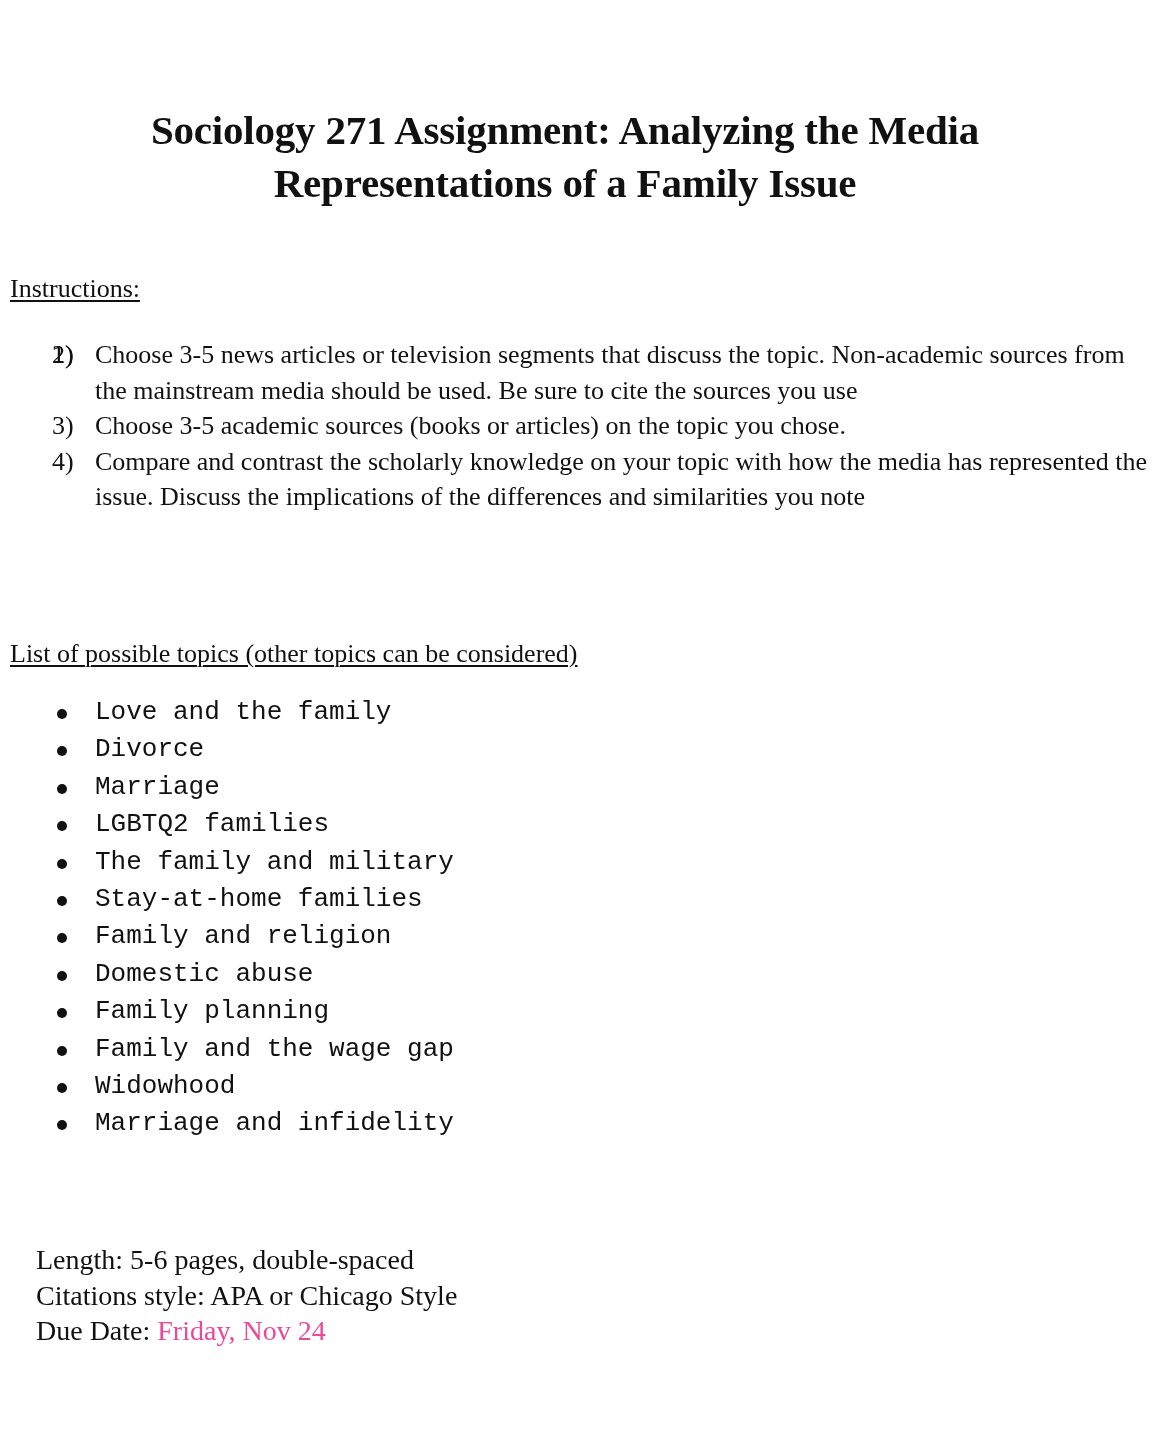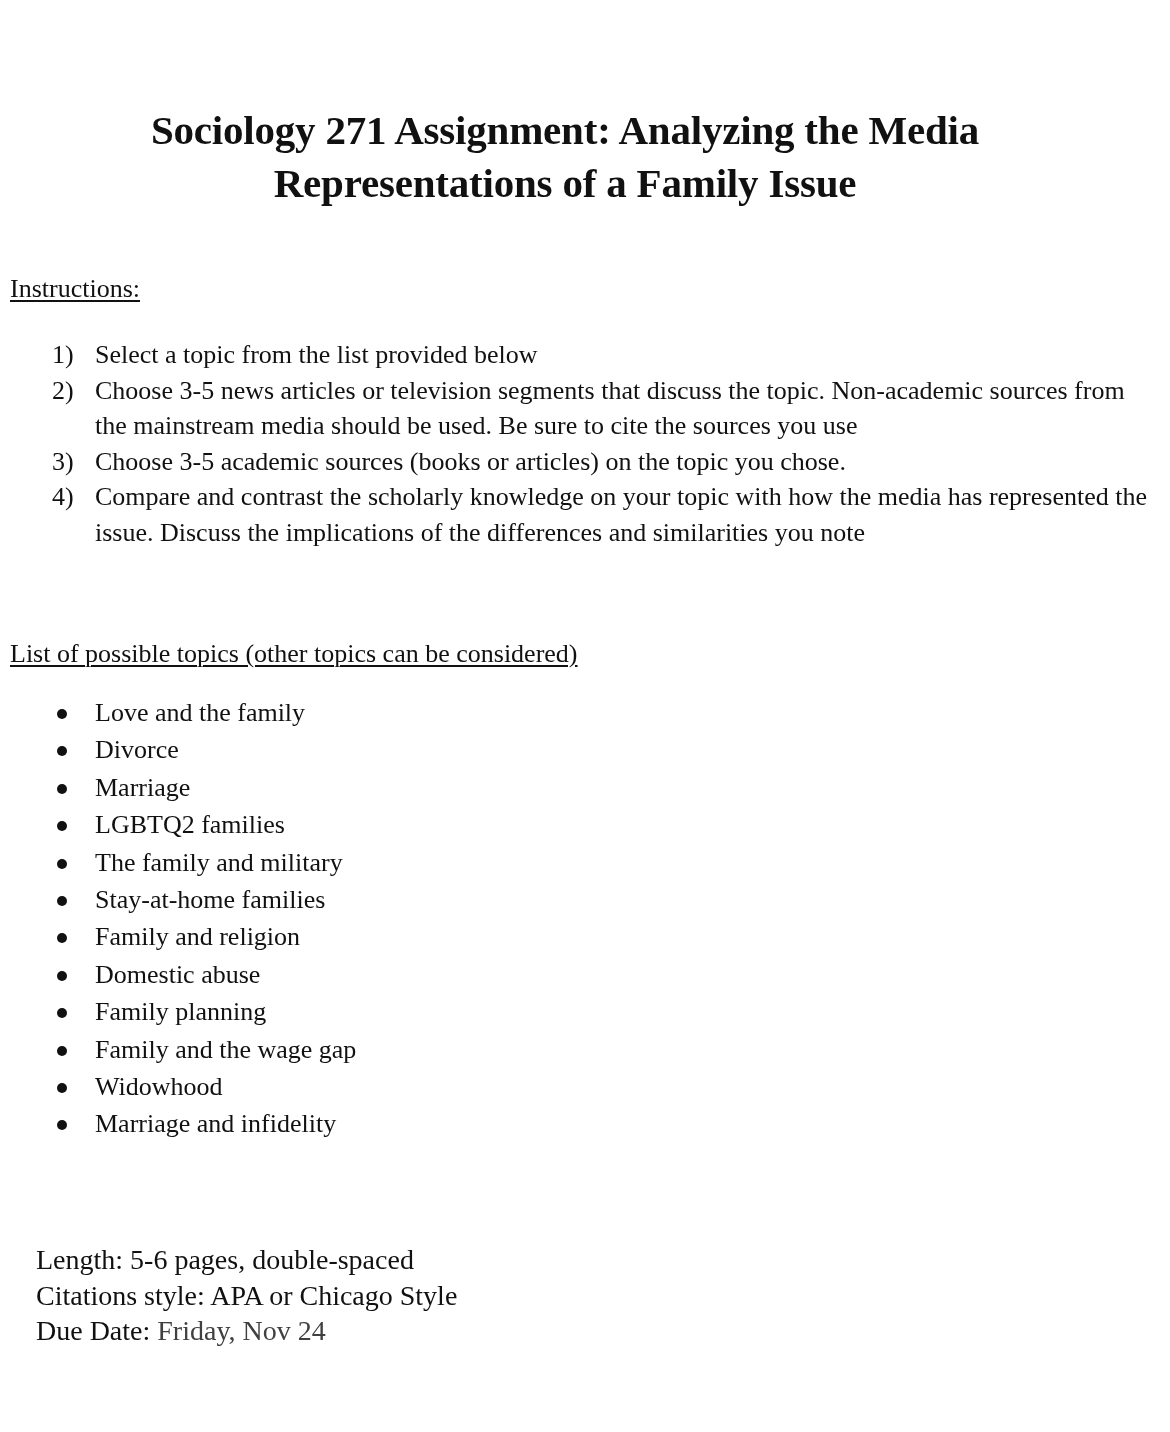--- a/index.html
+++ b/index.html
@@ -20,21 +20,21 @@
     .instructions-heading { top: 274px; }
     .topics-heading { top: 639px; }
     .steps {
       position: absolute; left: 52px; top: 337px; width: 1110px;
       font-size: 26px; line-height: 35.5px; margin: 0; padding: 0; list-style: none;
     }
     .steps li { position: relative; padding-left: 43px; }
     .steps .num { position: absolute; left: 0; top: 0; }
     .topics {
       position: absolute; left: 52px; top: 694px; margin: 0; padding: 0; list-style: none;
-      font-size: 26px; line-height: 37.4px;
+      font-size: 26px; line-height: 37.4px; font-family: Liberation Mono, monospace;
     }
     .topics li { position: relative; padding-left: 43px; }
     .topics .bullet {
       position: absolute; left: 5px; top: 15px; width: 10px; height: 10px;
       border-radius: 50%; background: #111111;
     }
     .meta {
       position: absolute; left: 36px; top: 1230px; font-size: 28px; line-height: 35.5px; margin-top: 12px;
     }
     .due-value { color: #e8141c; }
@@ -45,21 +45,21 @@
 <div class="title">
   <div>
     <span>Sociology 271 Assignment: </span><span class="it">Analyzing the Media</span>
   </div>
   <div class="it">Representations of a Family Issue</div>
 </div>
 
 <div class="heading instructions-heading">Instructions:</div>
 
 <ol class="steps">
-  <li><span class="num">1)</span><span>Select a topic from the list provided below</span></li>
+  <li><span class="num">1)</span></li>
   <li><span class="num">2)</span><span>Choose 3-5 news articles or television segments that discuss the topic. Non-academic sources from the mainstream media should be used. Be sure to cite the sources you use</span></li>
   <li><span class="num">3)</span><span>Choose 3-5 academic sources (books or articles) on the topic you chose.</span></li>
   <li><span class="num">4)</span><span>Compare and contrast the scholarly knowledge on your topic with how the media has represented the issue. Discuss the implications of the differences and similarities you note</span></li>
 </ol>
 
 <div class="heading topics-heading">List of possible topics (other topics can be considered)</div>
 
 <ul class="topics">
   <li><span class="bullet"></span><span>Love and the family</span></li>
   <li><span class="bullet"></span><span>Divorce</span></li>
@@ -71,14 +71,14 @@
   <li><span class="bullet"></span><span>Domestic abuse</span></li>
   <li><span class="bullet"></span><span>Family planning</span></li>
   <li><span class="bullet"></span><span>Family and the wage gap</span></li>
   <li><span class="bullet"></span><span>Widowhood</span></li>
   <li><span class="bullet"></span><span>Marriage and infidelity</span></li>
 </ul>
 
 <div class="meta">
   <div><span>Length: </span><span>5-6 pages, double-spaced</span></div>
   <div><span>Citations style: </span><span>APA or Chicago Style</span></div>
-  <div><span>Due Date: </span><span class="due-value" style="color: #404040;">Friday, Nov 24</span></div>
+  <div><span>Due Date: </span><span class="due-value" style="color: #ec4899;">Friday, Nov 24</span></div>
 </div>
 
 </body></html>

